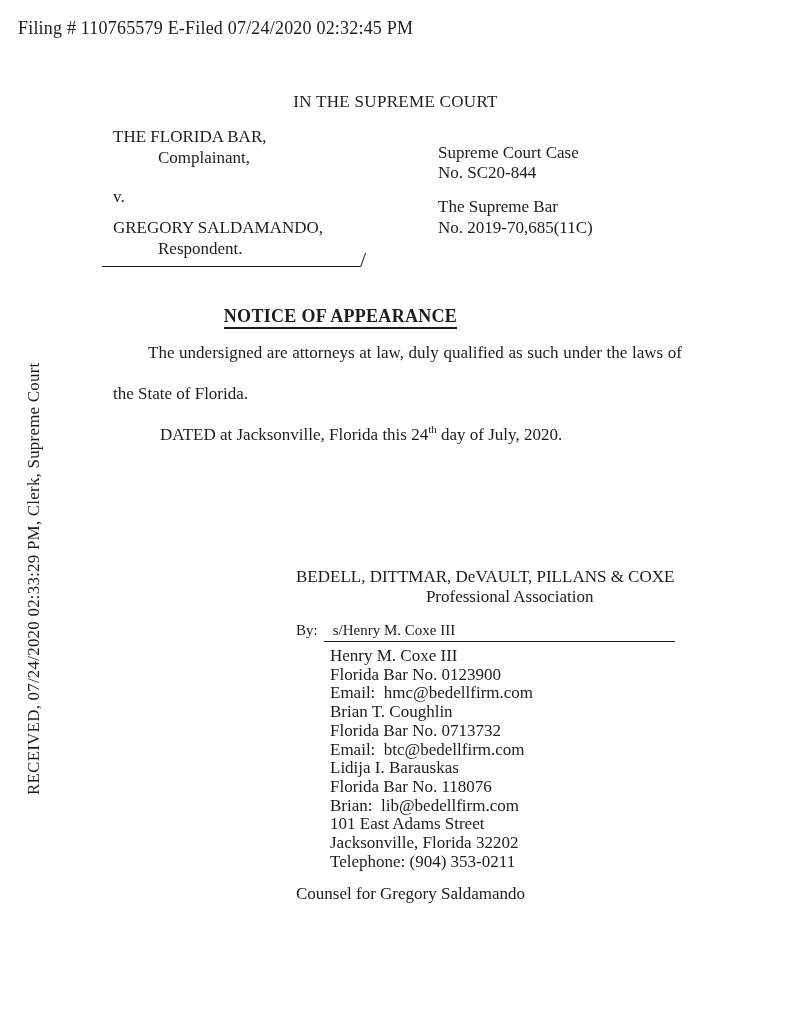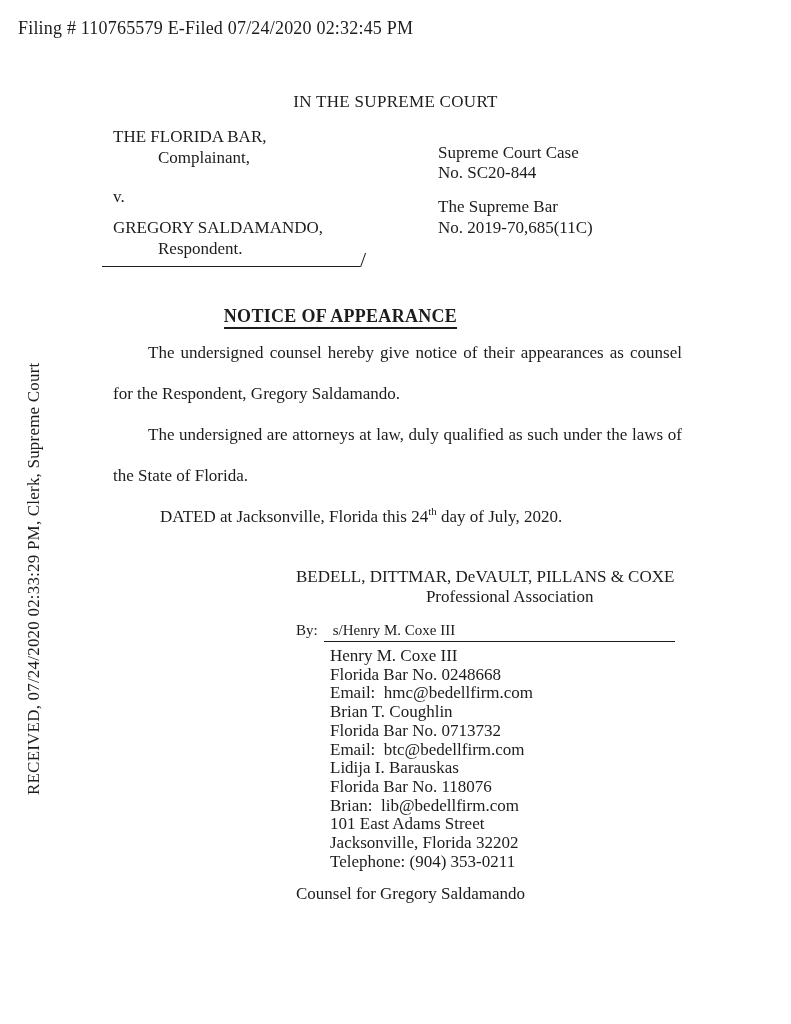--- a/index.html
+++ b/index.html
@@ -76,37 +76,36 @@
   <div class="abs respondent-line">
     <span class="rule"></span>
     <span class="slash">/</span>
   </div>
 
   <div class="abs notice-title">
     <span>NOTICE OF APPEARANCE</span>
   </div>
 
   <div class="abs body-text">
-    <p>The undersigned counsel hereby give notice of their appearances as counsel for the Respondent, Gregory Saldamando.</p>
     <p>The undersigned are attorneys at law, duly qualified as such under the laws of the State of Florida.</p>
     <p class="dated"><span>DATED at Jacksonville, Florida this 24</span><sup>th</sup><span> day of July, 2020.</span></p>
   </div>
 
   <div class="abs firm-block">
     <div>BEDELL, DITTMAR, DeVAULT, PILLANS &amp; COXE</div>
     <div class="firm-sub">Professional Association</div>
   </div>
 
   <div class="abs by-line">
     <span>By:</span><span class="sig-line"><span>s/Henry M. Coxe III</span></span>
   </div>
 
   <div class="abs attorney-block">
       <div>Henry M. Coxe III</div>
-      <div>Florida Bar No. 0248668</div>
+      <div>Florida Bar No. 0123900</div>
       <div>Email:  hmc@bedellfirm.com</div>
       <div>Brian T. Coughlin</div>
       <div>Florida Bar No. 0713732</div>
       <div>Email:  btc@bedellfirm.com</div>
       <div>Lidija I. Barauskas</div>
       <div>Florida Bar No. 118076</div>
       <div>Brian:  lib@bedellfirm.com</div>
       <div>101 East Adams Street</div>
       <div>Jacksonville, Florida 32202</div>
       <div>Telephone: (904) 353-0211</div>

